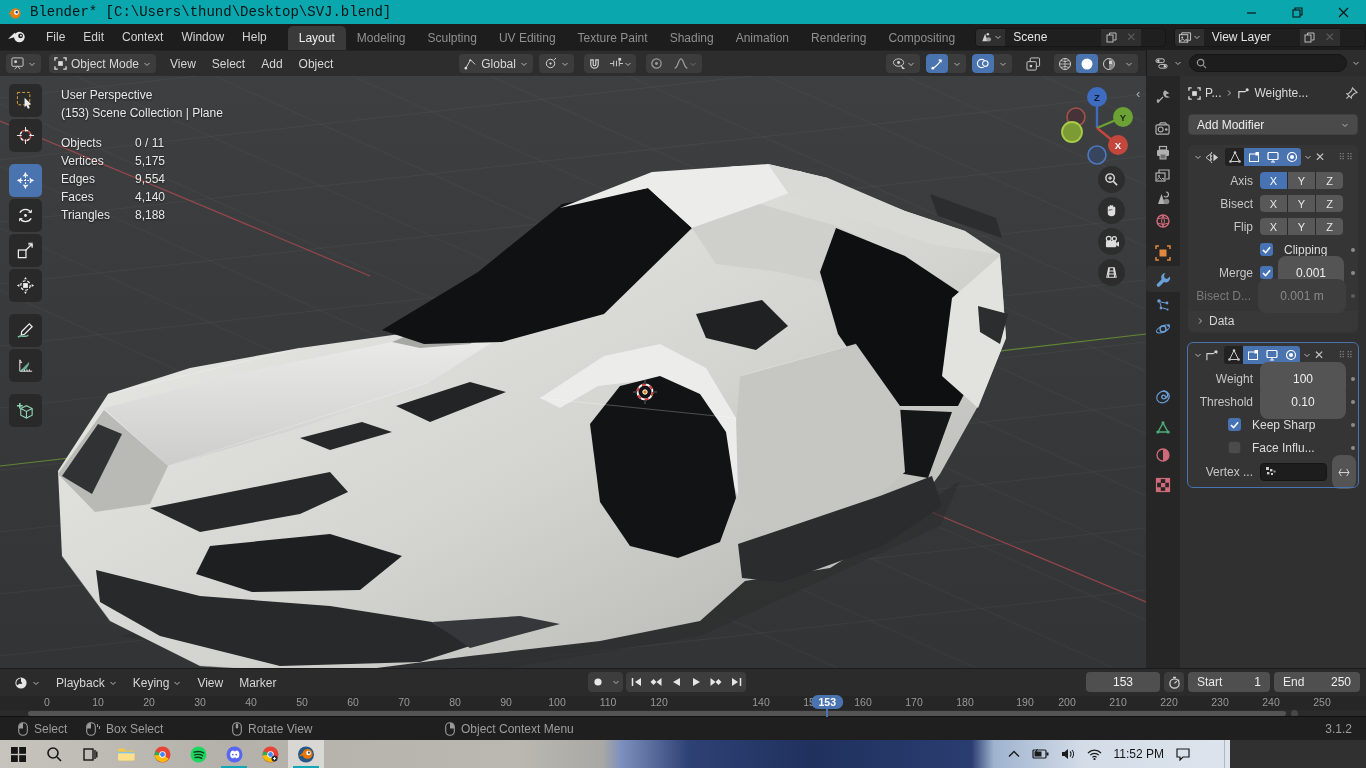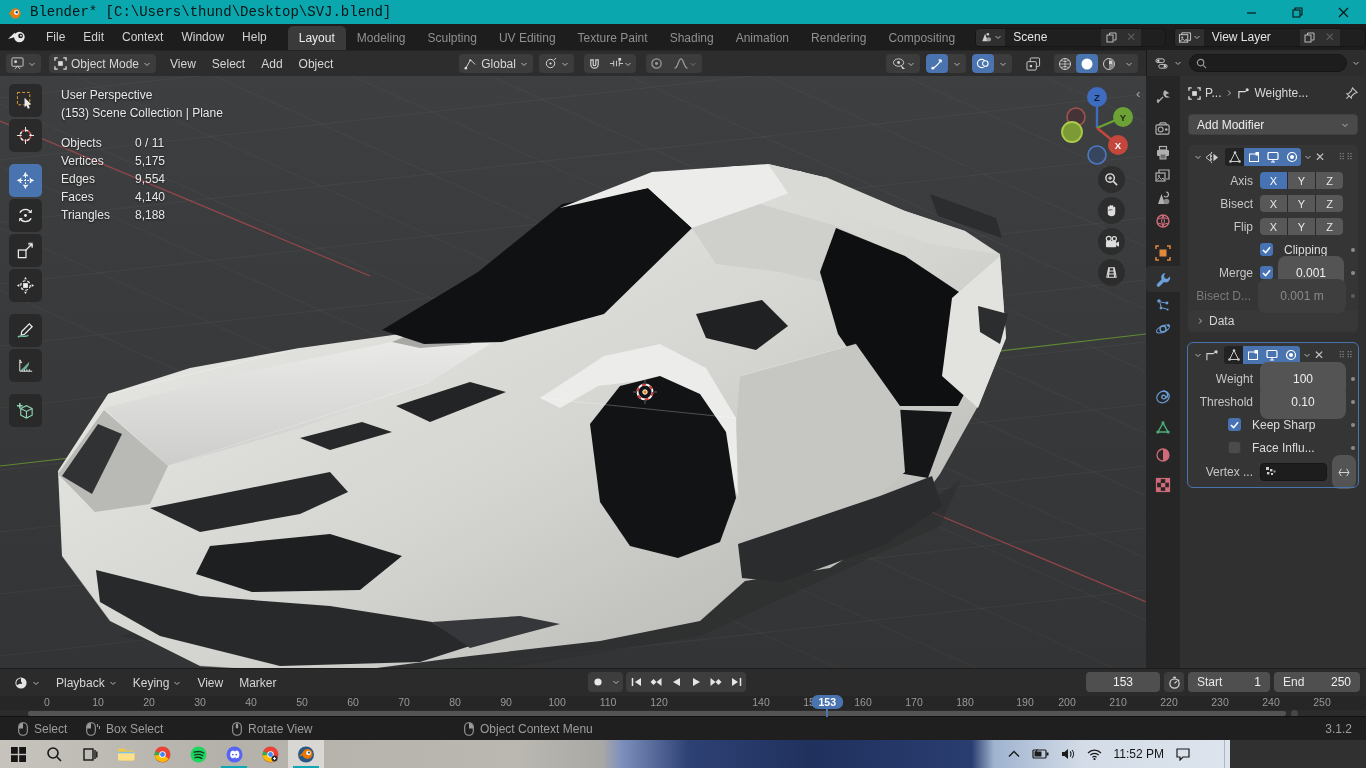--- a/index.html
+++ b/index.html
@@ -1169,21 +1169,21 @@
         </svg>
       <span>Box Select</span>
     </span>
     <span class="hint" style="left:232px;">
       <svg width="10" height="14" viewBox="0 0 10 14">
           <rect x=".7" y=".7" width="8.6" height="12.6" rx="4" fill="none" stroke="#9c9c9c" stroke-width="1.1"></rect>
           <rect x="3.8" y="1.5" width="2.4" height="5" rx="1.2" fill="#9c9c9c"></rect>
         </svg>
       <span>Rotate View</span>
     </span>
-    <span class="hint" style="left:464px;">
+    <span class="hint" style="left:445px;">
       <svg width="10" height="14" viewBox="0 0 10 14">
           <rect x=".7" y=".7" width="8.6" height="12.6" rx="4" fill="none" stroke="#9c9c9c" stroke-width="1.1"></rect>
           <path d="M5 1 A 4 4 0 0 1 9 5 V6.5 H5 Z" fill="#9c9c9c"></path>
         </svg>
       <span>Object Context Menu</span>
     </span>
     <span class="version">3.1.2</span>
   </div>
 
   <div class="taskbar">

